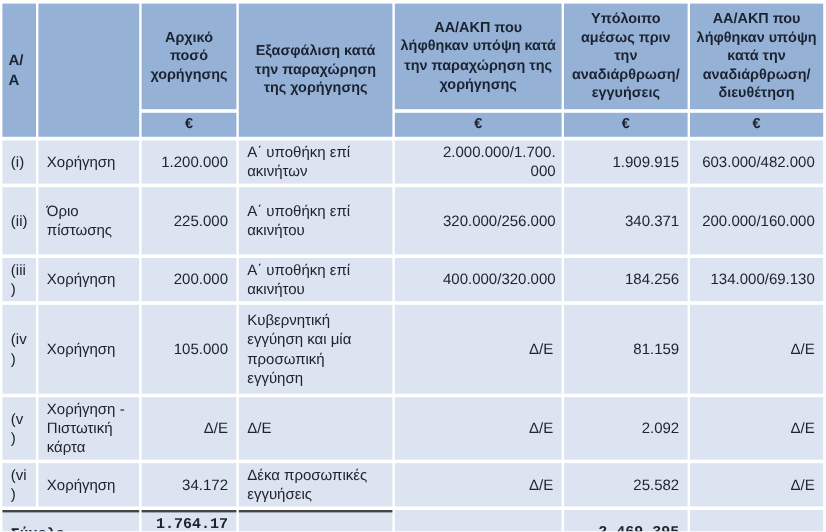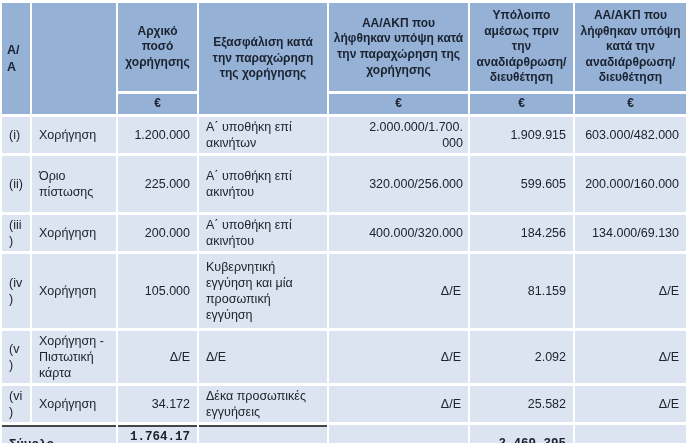--- a/index.html
+++ b/index.html
@@ -52,21 +52,21 @@
         <col style="width:103px">
       <col style="width:111px">
     </colgroup>
     <tbody>
       <tr class="hmain">
         <th class="id-col" rowspan="2">Α/Α</th>
         <th rowspan="2"></th>
         <th>Αρχικό ποσό χορήγησης</th>
         <th rowspan="2">Εξασφάλιση κατά την παραχώρηση της χορήγησης</th>
         <th>ΑΑ/ΑΚΠ που λήφθηκαν υπόψη κατά την παραχώρηση της χορήγησης</th>
-        <th>Υπόλοιπο αμέσως πριν την αναδιάρθρωση/διευθέτηση</th>
+        <th>Υπόλοιπο αμέσως πριν την αναδιάρθρωση/εγγυήσεις</th>
         <th>ΑΑ/ΑΚΠ που λήφθηκαν υπόψη κατά την αναδιάρθρωση/διευθέτηση</th>
       </tr>
       <tr class="eur">
         <th>€</th>
         <th>€</th>
         <th>€</th>
         <th>€</th>
       </tr>
 
       <tr class="r1">
@@ -78,21 +78,21 @@
         <td class="ar">1.909.915</td>
         <td class="ac">603.000/482.000</td>
       </tr>
 
       <tr class="r2">
         <td class="al">(ii)</td>
         <td class="al">Όριο πίστωσης</td>
         <td class="ar">225.000</td>
         <td class="al">Α΄ υποθήκη επί ακινήτου</td>
         <td class="ar c5">320.000/256.000</td>
-        <td class="ar">599.605</td>
+        <td class="ar">340.371</td>
         <td class="ac">200.000/160.000</td>
       </tr>
 
       <tr class="r3">
         <td class="al">(iii)</td>
         <td class="al">Χορήγηση</td>
         <td class="ar">200.000</td>
         <td class="al">Α΄ υποθήκη επί ακινήτου</td>
         <td class="ar c5">400.000/320.000</td>
         <td class="ar">184.256</td>

